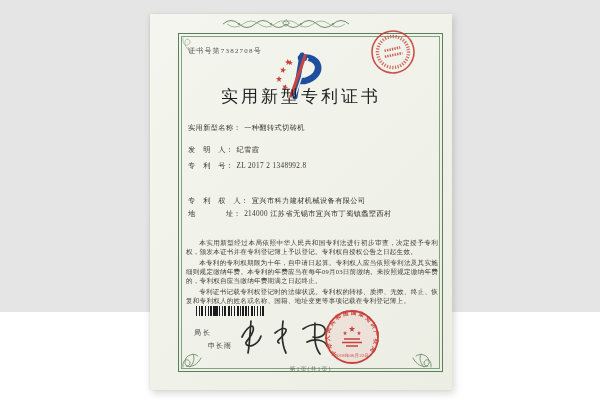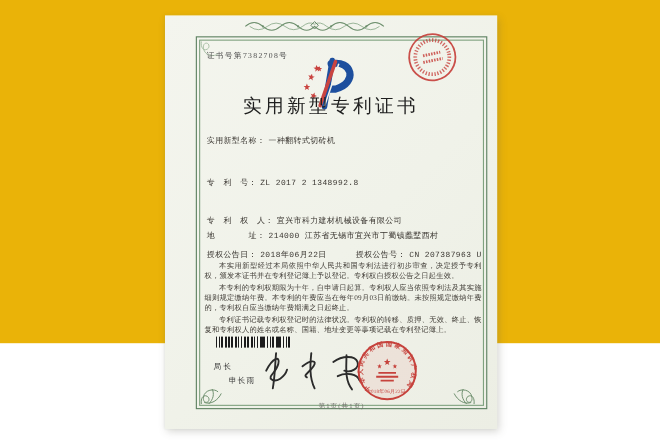--- a/index.html
+++ b/index.html
@@ -1,18 +1,18 @@
 <!DOCTYPE html>
 <html><head>
 <meta charset="utf-8">
 <style>
   * { margin:0; padding:0; box-sizing:border-box; }
   html,body { width:600px; height:400px; overflow:hidden; background:#ffffff;
               font-family:"Liberation Serif","DejaVu Serif",serif; }
-  .stage { position:relative; width:600px; height:312px; background:#eab308; }
+  .stage { position:relative; width:600px; height:312px; background:#e5e5e5; }
 
   .paper { position:absolute; left:150px; top:14px; width:302px; height:376px;
            background:linear-gradient(135deg,#f4f5ee 0%,#f0f2e9 55%,#eceee4 100%);
            box-shadow:2px 3px 7px rgba(90,90,80,.25), -1px 0 2px rgba(120,130,110,.12); }
 
   .lace { position:absolute; left:71px; top:2px; width:130px; height:15px; }
 
   .frame { position:absolute; left:28px; top:19px; right:9px; bottom:18px;
            border:1.5px solid #5a7f5e; }
   .frame::after { content:""; position:absolute; inset:2px; border:.8px solid #7fa27f; }
@@ -21,21 +21,21 @@
             color:#4f4f4f; }
 
   .logo { position:absolute; left:122px; top:35px; width:58px; height:52px; }
 
   .title { position:absolute; left:0; right:0; top:71px; text-align:center;
            font-size:17px; font-weight:normal; letter-spacing:3px; color:#1f1f1f; }
 
   .row { position:absolute; left:38px; right:14px; font-size:7.2px; color:#38342f;
          letter-spacing:.4px; white-space:nowrap; }
   .row .lab { color:#38342f;text-align:center; }
-  .row .val { margin-left:3px;font-family:Liberation Mono, monospace; }
+  .row .val { margin-left:3px; }
   .grantrow { display:flex; justify-content:space-between; }
 
   .paras { position:absolute; left:36px; top:224px; width:252px; color:#403c36; }
   .paras p { font-size:6.6px; line-height:1.42; text-align:justify; text-indent:2em;
              letter-spacing:.2px; margin-bottom:1px; }
 
   .barcode { position:absolute; left:46px; top:292px; width:68px; height:10px;
              background-image:
                repeating-linear-gradient(90deg,#1c1c1c 0 1.2px,transparent 1.2px 2.9px),
                repeating-linear-gradient(90deg,#1c1c1c 0 .8px,transparent .8px 4.7px);
@@ -114,34 +114,33 @@
       <use href="#star" x="16" y="13" fill="#c94440" transform="rotate(-10 16 13)"></use>
       <use href="#star" x="23" y="17" fill="#c94440" transform="scale(.8)"></use>
       <use href="#star" x="13" y="38" fill="#c94440" transform="rotate(20 13 38) scale(1)"></use>
     </svg>
 
     <div class="title">实用新型专利证书</div>
 
     <div class="row" style="top:109px">
       <span class="lab">实用新型名称：</span><span class="val">一种翻转式切砖机</span>
     </div>
+    <div class="row" style="top:131px">
+      <span class="lab">发　明　人：</span><span class="val">纪雪霞</span>
+    </div>
     <div class="row" style="top:147px">
       <span class="lab">专　利　号：</span><span class="val">ZL 2017 2 1348992.8</span>
     </div>
     <div class="row" style="top:182px">
       <span class="lab">专　利　权　人：</span><span class="val">宜兴市科力建材机械设备有限公司</span>
     </div>
     <div class="row" style="top:195px">
       <span class="lab">地　　　　址：</span><span class="val">214000 江苏省无锡市宜兴市丁蜀镇蠡墅西村</span>
     </div>
 
-    <div class="row grantrow" style="top:213px">
-      <span><span class="lab">授权公告日：</span><span class="val">2018年06月22日</span></span>
-      <span><span class="lab">授权公告号：</span><span class="val">CN 207387963 U</span></span>
-    </div>
 
     <div class="paras">
       <p>本实用新型经过本局依照中华人民共和国专利法进行初步审查，决定授予专利权，颁发本证书并在专利登记簿上予以登记。专利权自授权公告之日起生效。</p>
       <p>本专利的专利权期限为十年，自申请日起算。专利权人应当依照专利法及其实施细则规定缴纳年费。本专利的年费应当在每年09月03日前缴纳。未按照规定缴纳年费的，专利权自应当缴纳年费期满之日起终止。</p>
       <p>专利证书记载专利权登记时的法律状况。专利权的转移、质押、无效、终止、恢复和专利权人的姓名或名称、国籍、地址变更等事项记载在专利登记簿上。</p>
     </div>
 
     <div class="barcode"></div>
 
     <div class="director-title">局长</div>

